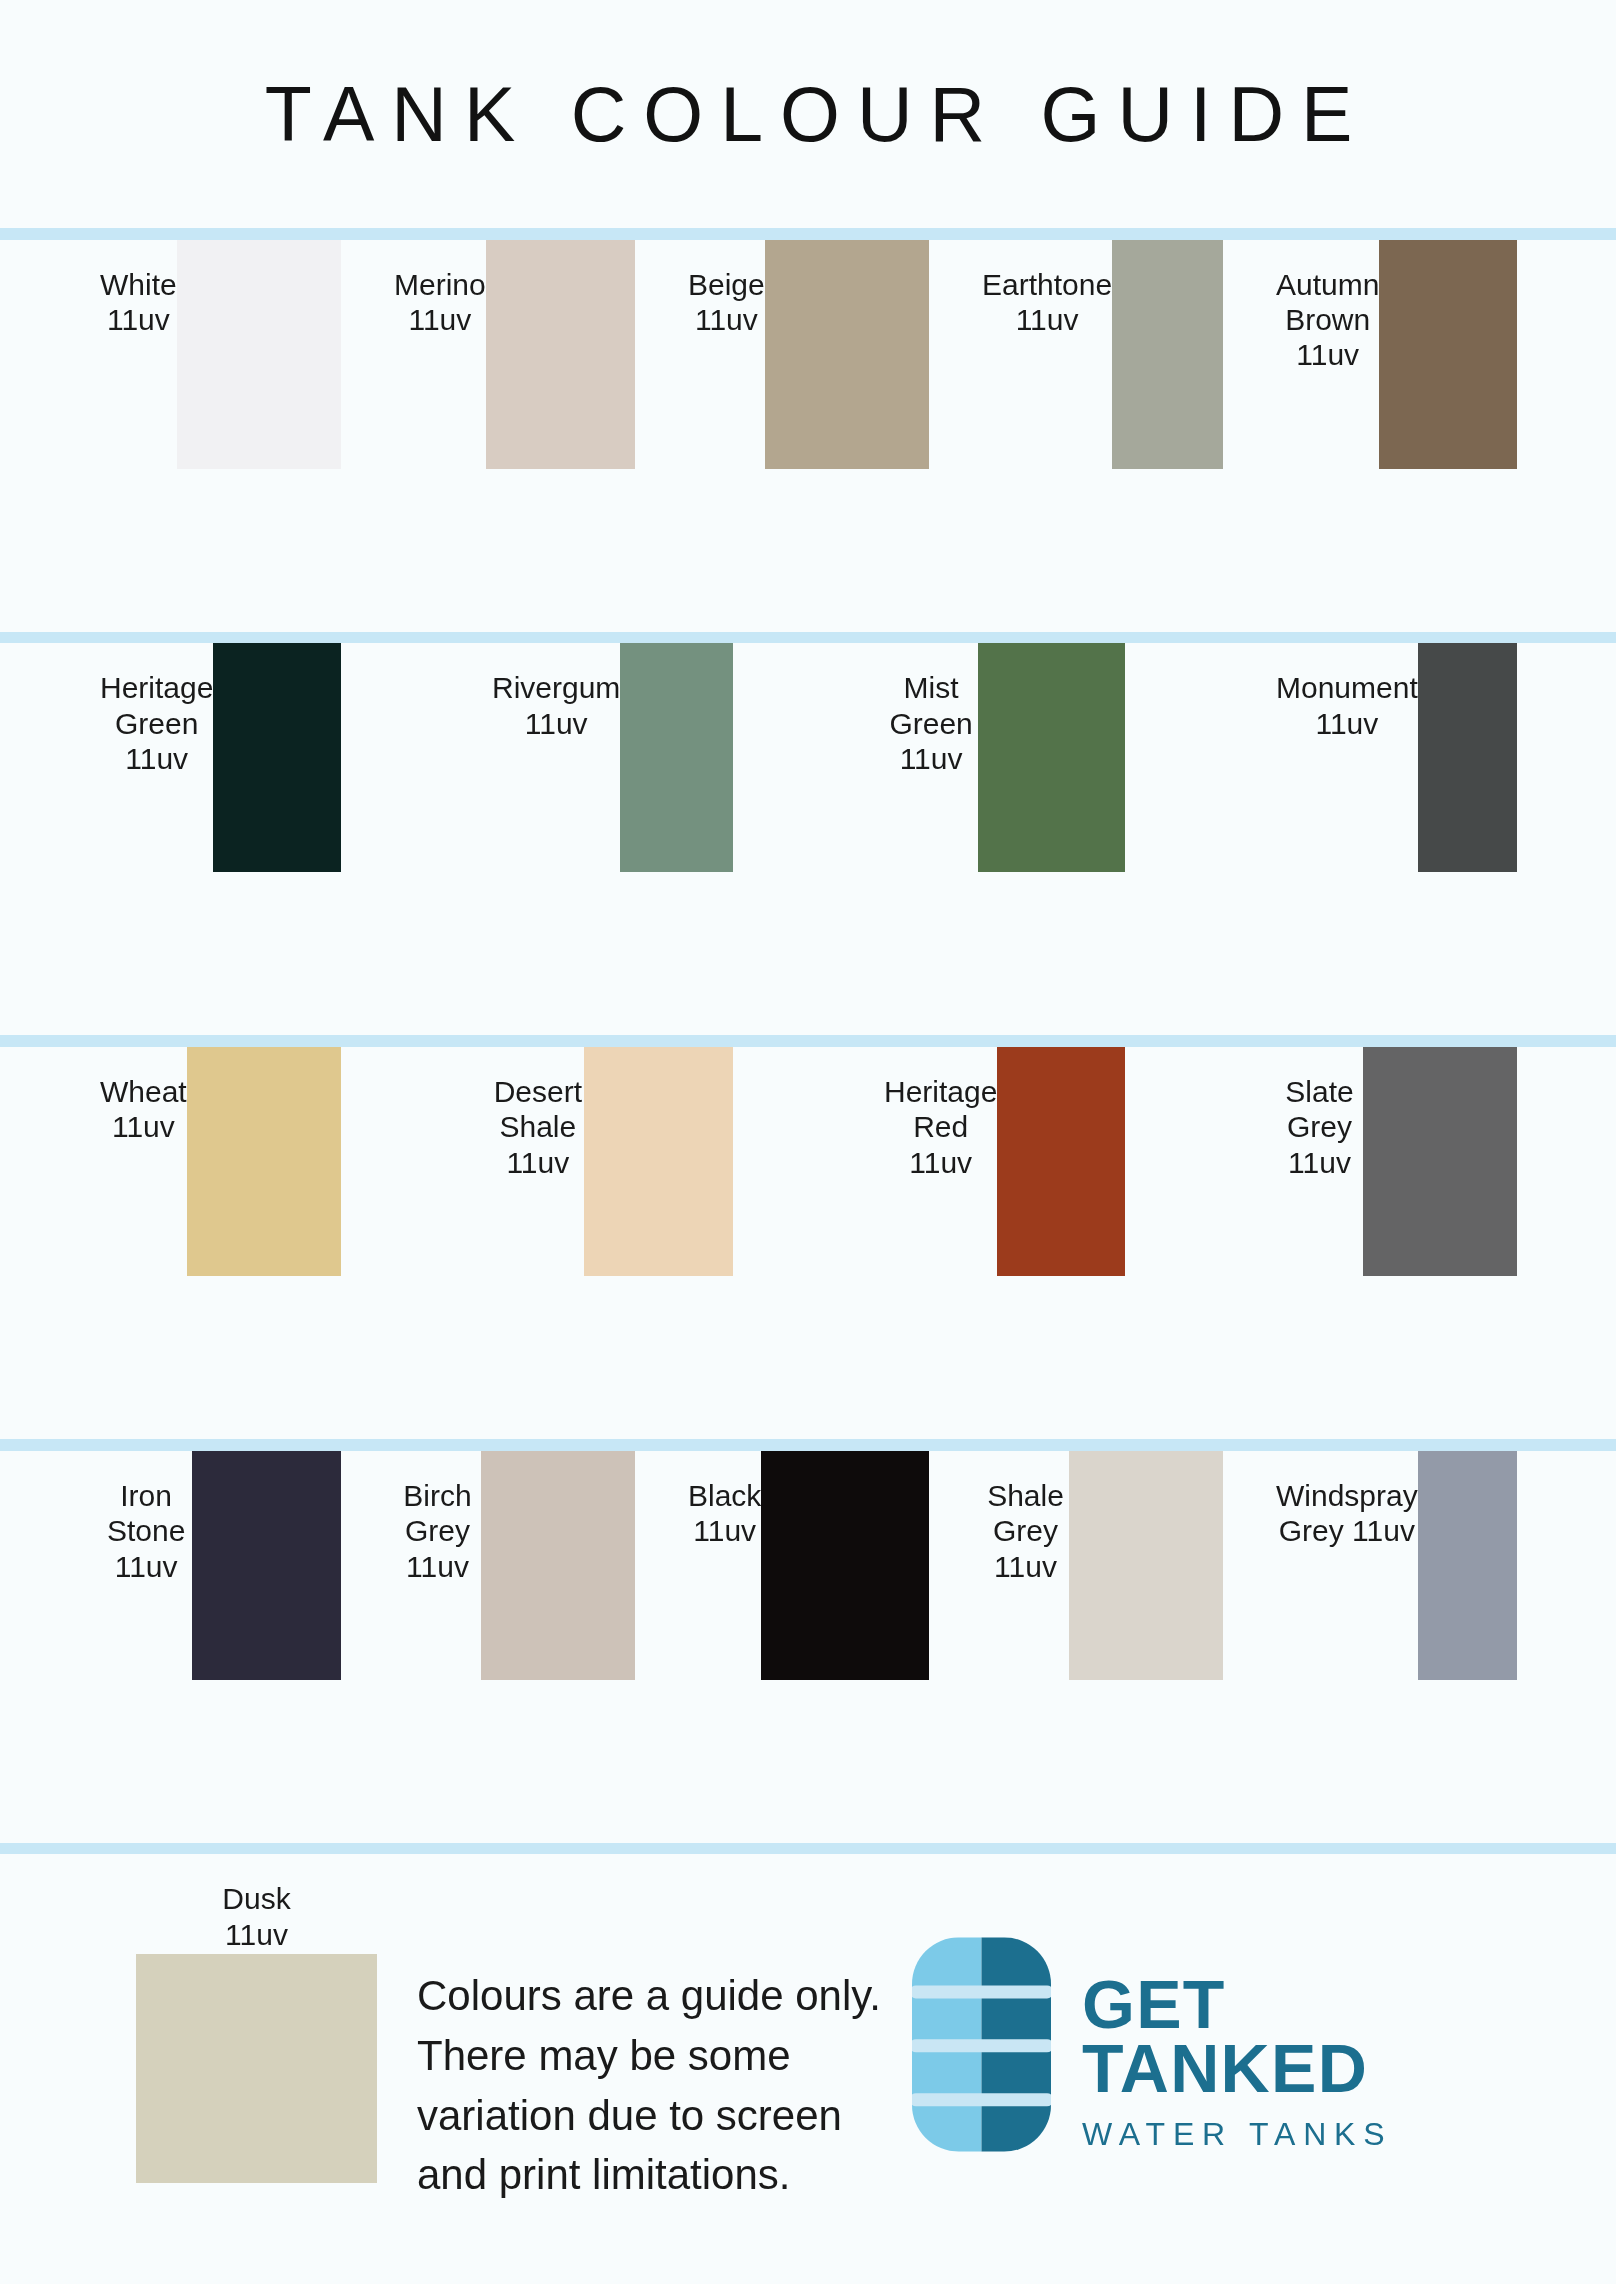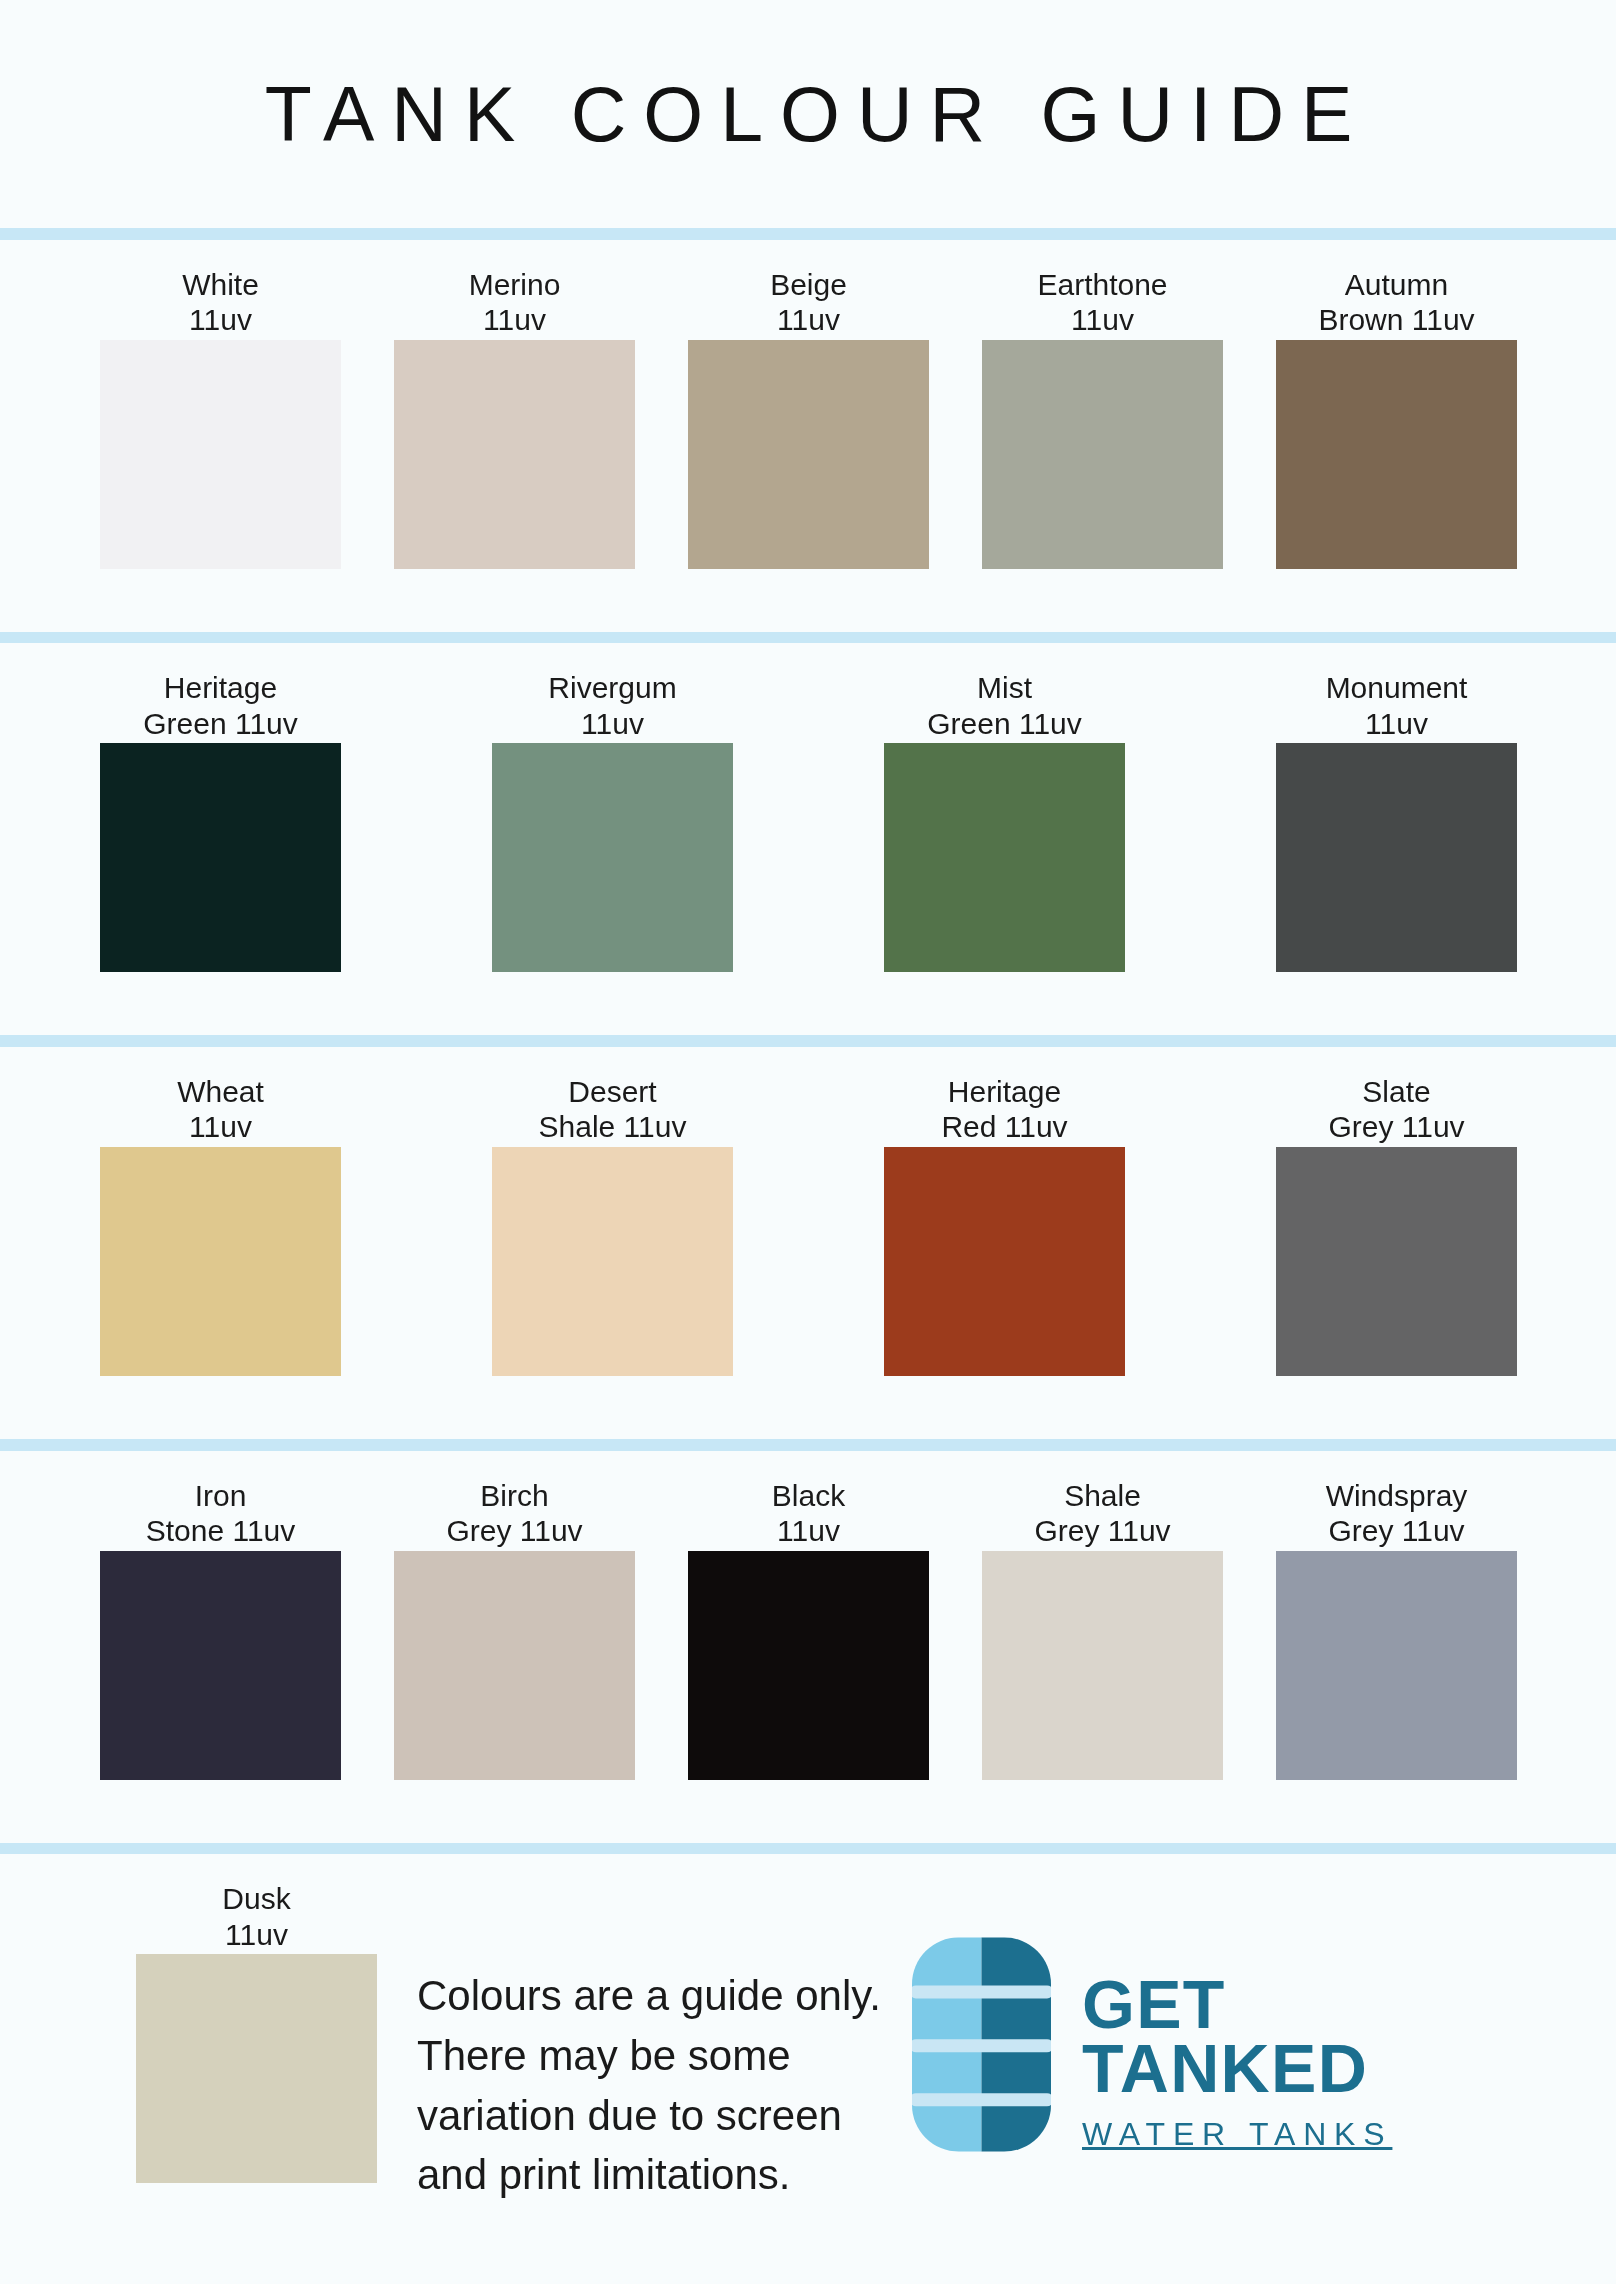--- a/index.html
+++ b/index.html
@@ -48,22 +48,20 @@
     background: #F8FCFD;
     box-sizing: border-box;
     padding: 0 100px;
     display: flex;
     justify-content: space-between;
     align-items: flex-start;
   }
   .swatch-cell {
     width: 241px;
     display: flex;
-    flex-direction: column;
-    align-items: center;
   }
   .swatch-label {
     font-size: 30px;
     line-height: 1.18;
     color: #1a1a1a;
     text-align: center;
     font-weight: 400;
     margin-top: 27px;
     margin-bottom: 0;
     min-height: 73px;
@@ -133,21 +131,20 @@
     color: #1C6F8F;
     font-family: "Liberation Sans", sans-serif;
   }
   #logo-tagline {
     font-size: 32px;
     font-weight: 400;
     letter-spacing: 7.8px;
     color: #1C6F8F;
     margin-top: 14.3px;
     font-family: "Liberation Sans", sans-serif;
-    text-decoration: underline;
   }
 </style>
 </head>
 <body style="background: rgb(248, 252, 253);">
 
 <div id="page-title-bar">
   <h1 id="page-title">TANK COLOUR GUIDE</h1>
 </div>
 <div class="separator" style="background: rgb(199, 231, 246);"></div>
 

